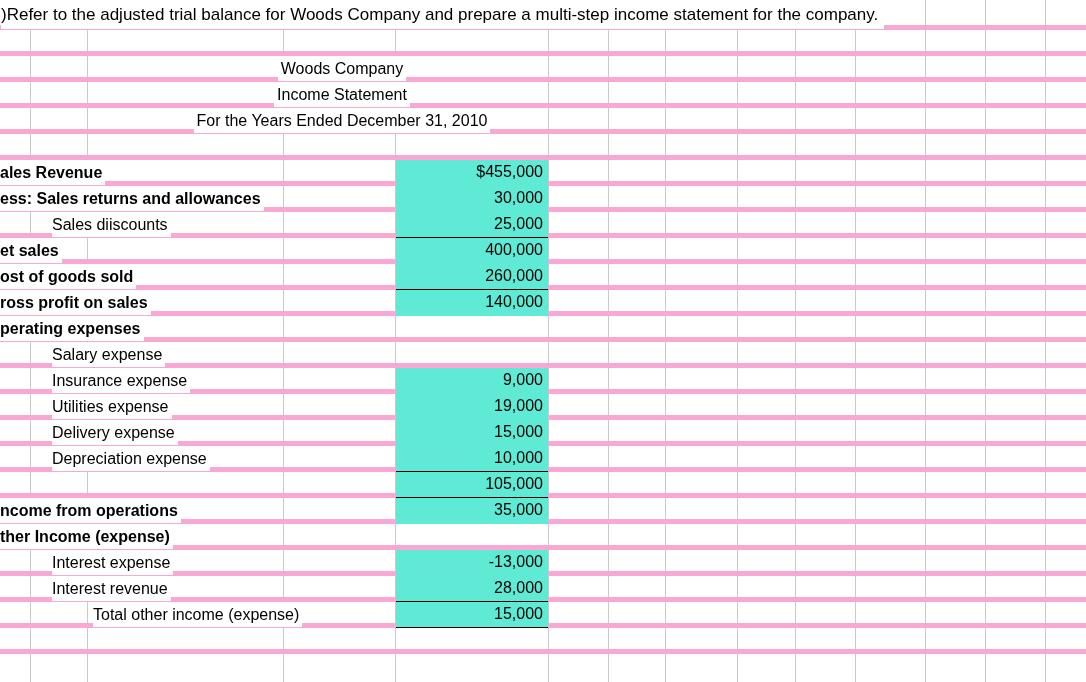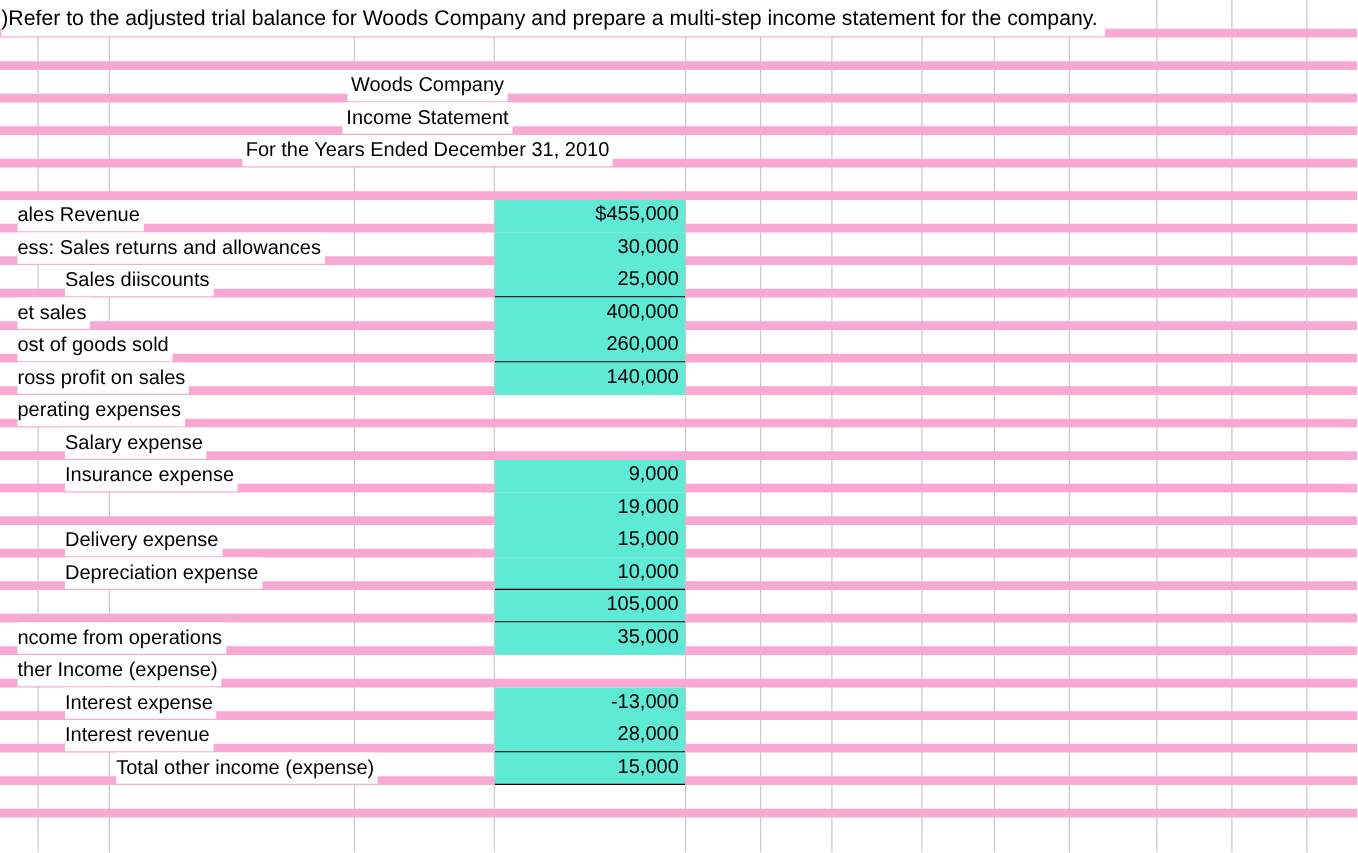--- a/index.html
+++ b/index.html
@@ -6,37 +6,37 @@
   .sheet{
     position:relative;
     width:1086px;height:682px;
     background:#ffffff;
     overflow:hidden;
     font-family:"Liberation Sans", sans-serif;
     font-size:16px;
     color:#000;
   }
   .vline{position:absolute;top:0;bottom:0;width:1px;background:#c9c9c9;z-index:0;}
-  .row{position:relative;height:26px;border-bottom:7px solid #f9a8d4;box-sizing:border-box;z-index:1;}
+  .row{position:relative;height:26px;border-bottom:5px solid #f9a8d4;box-sizing:border-box;z-index:1;}
   .row.instr-row{height:30px;}
   .instr{
     position:absolute;left:1px;top:0;height:29px;line-height:29px;
     white-space:nowrap;background:#fff;padding-right:6px;z-index:2;
     font-size:17px;
   }
   .twrap{
     position:absolute;left:88px;width:508px;top:0;height:25px;
     display:flex;justify-content:center;align-items:center;z-index:2;
   }
   .twrap span{background:#fff;line-height:25px;padding:0 3px;white-space:nowrap;}
   .lbl{
     position:absolute;top:0;height:25px;line-height:25px;
     white-space:nowrap;background:#fff;padding-right:3px;z-index:2;
   }
-  .i0{left:14px;}
+  .i0{left:0;font-weight:bold;}
   .i1{left:52px;}
   .i2{left:93px;}
   .amt{
     position:absolute;left:396px;width:152px;top:0;height:26px;line-height:24px;
     text-align:right;padding-right:5px;background:#5eead4;z-index:2;box-sizing:border-box;
     white-space:nowrap;
   }
   .u1{border-bottom:1px solid #000;}
   .u2{border-bottom:4px double #000;}
 </style>
@@ -111,20 +111,21 @@
     <span class="lbl i0">perating expenses</span>
   </div>
   <div class="row">
     <span class="lbl i1">Salary expense</span>
   </div>
   <div class="row">
     <span class="lbl i1">Insurance expense</span>
     <span class="amt">9,000</span>
   </div>
   <div class="row">
+    <span class="lbl i1">Utilities expense</span>
     <span class="amt">19,000</span>
   </div>
   <div class="row">
     <span class="lbl i1">Delivery expense</span>
     <span class="amt">15,000</span>
   </div>
   <div class="row">
     <span class="lbl i1">Depreciation expense</span>
     <span class="amt u1">10,000</span>
   </div>

